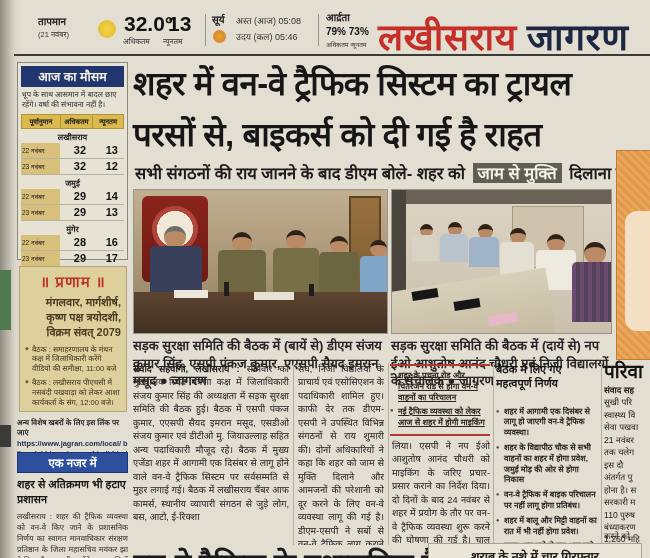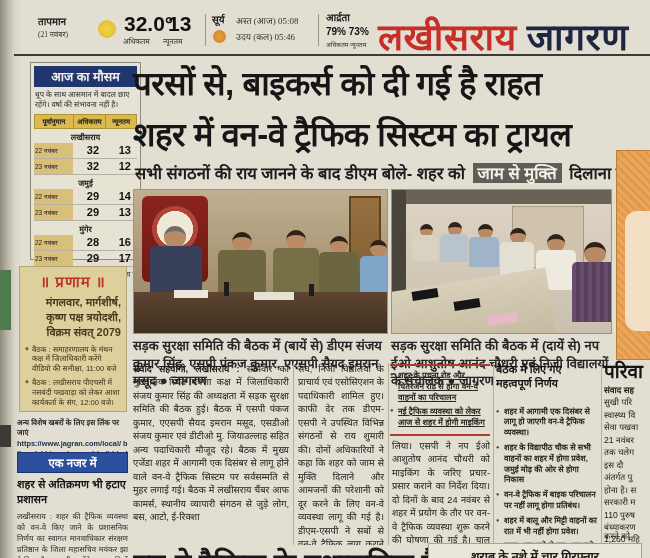--- a/index.html
+++ b/index.html
@@ -5,30 +5,30 @@
   html,body{margin:0;padding:0;}
   body{font-family:"Liberation Sans","DejaVu Sans",sans-serif;background:#cfcabe;}
   #paper{position:relative;width:650px;height:558px;background:#e2ded2;overflow:hidden;
          background-image:linear-gradient(90deg,#c9c4b6 0,#e2ded2 22px),linear-gradient(#e6e2d6,#dedacc);}
   .abs{position:absolute;}
   
   #fold{left:0;top:0;width:14px;height:558px;background:linear-gradient(90deg,#8f8b80,#bdb8aa 60%,#d6d2c5);}
   #fold .blotch{position:absolute;left:0;width:11px;}
   
   .tlabel{font-size:10px;font-weight:bold;color:#222;line-height:1.25;}
-  .tsmall{font-size:7.5px;color:#333;font-family:Liberation Serif, serif;}
+  .tsmall{font-size:7.5px;color:#333;}
   .bignum{font-size:21px;font-weight:bold;color:#111;}
   .sun{border-radius:50%;}
   .vsep{width:1px;background:#9a958a;}
   #masthead{font-weight:800;font-size:37px;letter-spacing:.5px;white-space:nowrap;}
   #masthead .city{color:#c52f28;}
   #masthead .brand{color:#1d2742;margin-left:10px;}
   #toprule{left:14px;top:54px;width:636px;height:2px;background:#3c3a34;}
   
-  #wbox{left:17px;top:62px;width:111px;height:198px;border:1px solid #8d887b;background:#e6e2d4;padding:3px;box-sizing:border-box;margin-left:13px;}
+  #wbox{left:17px;top:62px;width:111px;height:198px;border:1px solid #8d887b;background:#e6e2d4;padding:3px;box-sizing:border-box;}
   #wbox .hdr{background:#21366e;color:#f2efe6;font-weight:bold;font-size:12.5px;text-align:center;padding:2px 0;}
   #wbox .fc{font-size:7.6px;color:#2a2a28;line-height:1.35;margin:3px 1px;}
   .w-cols{display:flex;background:#dcb94c;border:1px solid #b09335;}
   .w-cols div{font-size:6.8px;font-weight:bold;color:#222;padding:2px 0;text-align:center;border-right:1px solid #b09335;}
   .w-cols div:nth-child(1){width:38%;} .w-cols div:nth-child(2){width:32%;} .w-cols div:nth-child(3){width:30%;border-right:none;}
   .w-group{font-size:8px;font-weight:bold;text-align:center;color:#222;padding:2px 0 1px;}
   .w-row{display:flex;border-bottom:1px solid #b8b2a2;align-items:center;}
   .w-date{width:38%;font-size:6.5px;background:#d9c07a;color:#222;padding:3px 1px;box-sizing:border-box;}
   .w-val{width:31%;font-size:11px;font-weight:bold;color:#111;text-align:right;padding-right:6px;box-sizing:border-box;}
   #wunit{font-size:7.5px;text-align:right;color:#333;margin-top:2px;}
@@ -182,22 +182,22 @@
     <div class="url">https://www.jagran.com/local/ bihar_lakhisarai-news-hindi.html</div>
   </div>
 
   <div class="abs" id="glance">
     <div class="bar">एक नजर में</div>
     <div class="hl">शहर से अतिक्रमण भी हटाए प्रशासन</div>
     <div class="bd">लखीसराय : शहर की ट्रैफिक व्यवस्था को वन-वे किए जाने के प्रशासनिक निर्णय का स्वागत मानवाधिकार संरक्षण प्रतिष्ठान के जिला महासचिव मयंकर झा ने किया है। साथ ही उन्होंने कुछ खामियों और समस्याओं की ओर</div>
   </div>
 
   <div class="abs" id="headline">
+    <div>शहर में वन-वे ट्रैफिक सिस्टम का ट्रायल</div>
     <div>परसों से, बाइकर्स को दी गई है राहत</div>
-    <div>शहर में वन-वे ट्रैफिक सिस्टम का ट्रायल</div>
   </div>
 
   <div class="abs" id="subhead">
     <span>सभी संगठनों की राय जानने के बाद डीएम बोले- शहर को</span>
     <span class="hl">जाम से मुक्ति</span>
     <span>दिलाना प्राथमिकता</span>
   </div>
 
   <div class="abs photo" id="photoL">
     <div class="abs" style="left:8px;top:6px;width:66px;height:86px;background:linear-gradient(#8a241c,#6e1a14);border-radius:6px;"></div>

